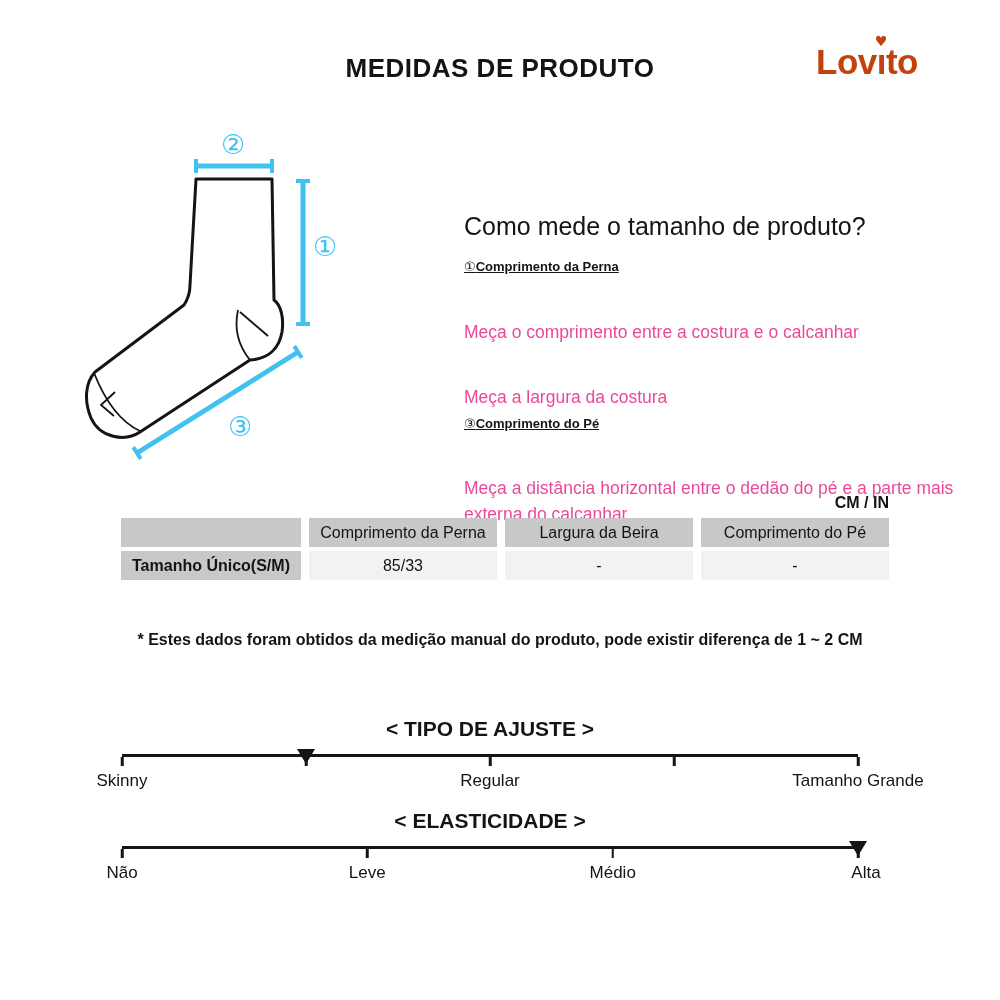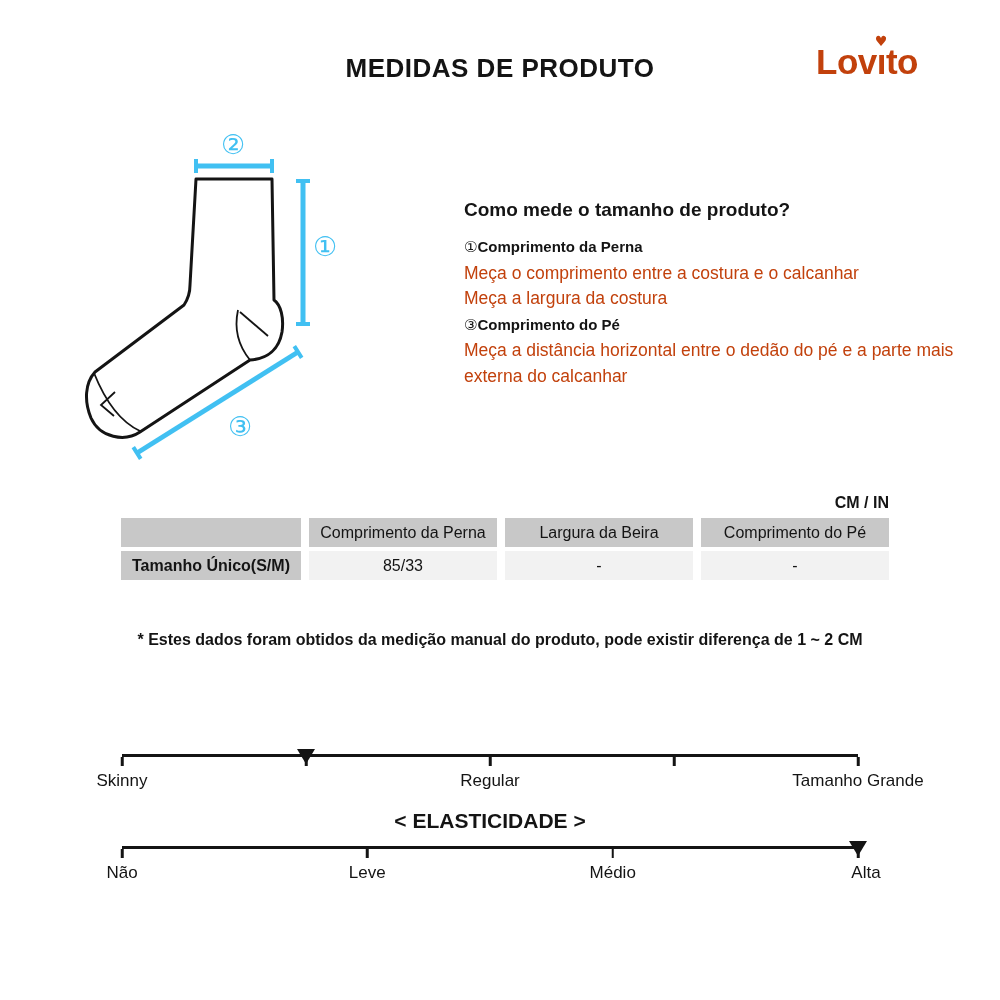--- a/index.html
+++ b/index.html
@@ -19,23 +19,23 @@
   .sock-wrap{left:80px;top:120px;width:350px;height:350px;}
   .sock-svg .outline{fill:#fff;stroke:#141414;stroke-width:3;stroke-linejoin:round;}
   .sock-svg .seam{fill:none;stroke:#141414;stroke-width:1.8;}
   .sock-svg .measure{fill:none;stroke:var(--accent);stroke-width:5;}
   .sock-svg .cap{fill:none;stroke:var(--accent);stroke-width:4;}
   .measure-num{position:absolute;transform:translate(-50%,-50%);color:var(--accent);
     font-size:27px;line-height:27px;font-family:"DejaVu Sans",sans-serif;}
 
   
   .guide{left:464px;top:199px;width:492px;}
-  .guide-title{font-size:19px;font-weight:bold;margin:0 0 13px 0;}
-  .g-name{font-size:15px;font-weight:bold;line-height:25.5px;}
-  .g-desc{font-size:17.5px;color:#c2410c;line-height:25.5px;}
+  .guide-title{font-size:25px;font-weight:normal;margin:13px 0 13px 0;}
+  .g-name{font-size:13px;font-weight:bold;line-height:25.5px;text-decoration:underline;}
+  .g-desc{font-size:17.5px;color:#ec4899;line-height:25.5px;margin-top:40px;}
   .cnum{font-family:"DejaVu Sans",sans-serif;font-weight:normal;}
 
   
   .table-section{left:121px;top:494px;width:768px;}
   .unit-label{text-align:right;font-weight:bold;font-size:16px;height:18px;line-height:18px;margin-bottom:6px;}
   .size-grid{display:grid;grid-template-columns:180px 188px 188px 188px;column-gap:8px;row-gap:4px;}
   .size-grid > div{height:29px;line-height:29px;text-align:center;font-size:16px;}
   .hc{background:var(--th-bg);}
   .rl{background:var(--th-bg);font-weight:bold;}
   .rv{background:var(--td-bg);font-weight:normal;}
@@ -112,20 +112,21 @@
       <div class="rl">Tamanho Único(S/M)</div>
       <div class="rv">85/33</div>
       <div class="rv">-</div>
       <div class="rv">-</div>
     </div>
   </div>
 
   <div class="abs disclaimer">* Estes dados foram obtidos da medição manual do produto, pode existir diferença de 1 ~ 2 CM</div>
 
   <div class="slider" id="slider-fit">
+    <div class="slider-title">&lt; TIPO DE AJUSTE &gt;</div>
     <div class="track">
       <div class="marker" style="left: 25%;"></div>
     <div class="tick" style="left: 0%;"></div>
         <div class="tick" style="left: 25%;"></div>
         <div class="tick" style="left: 50%;"></div>
         <div class="tick" style="left: 75%;"></div>
         <div class="tick" style="left: 100%;"></div>
       </div>
     <div class="slabels">
         <span class="slabel" style="left: 0%;">Skinny</span>

